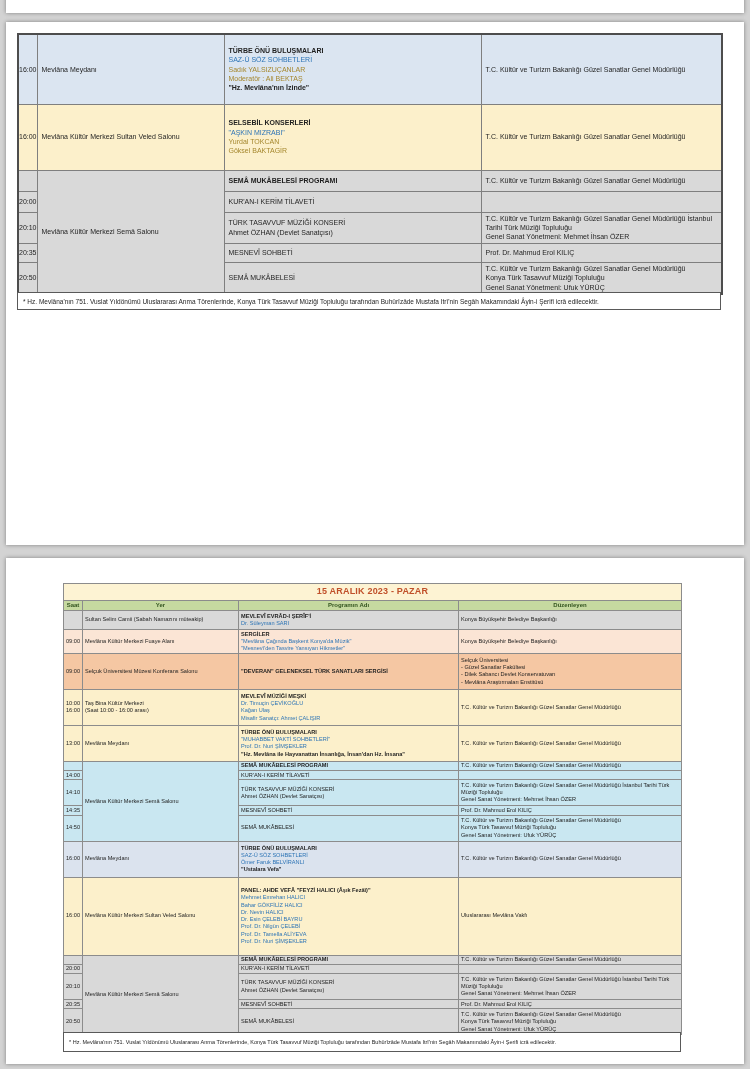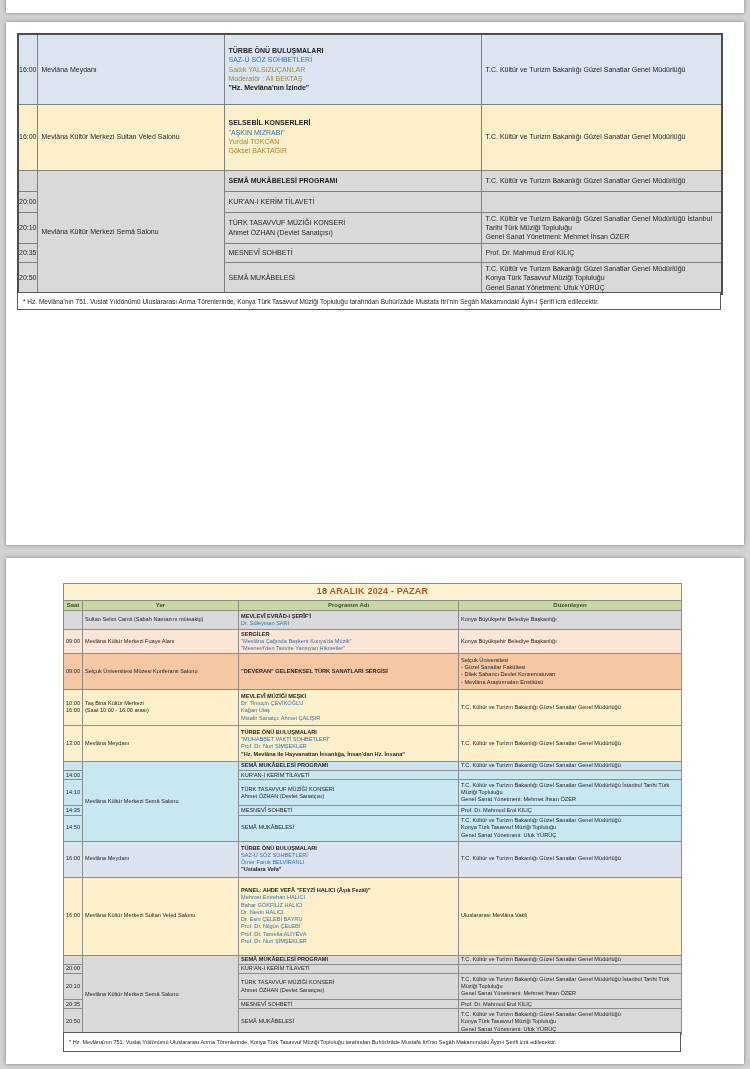--- a/index.html
+++ b/index.html
@@ -148,21 +148,21 @@
 <div class="page" id="pageB">
   <table id="tableB">
     <colgroup>
         <col style="width:19px">
         <col style="width:156px">
         <col style="width:220px">
         <col style="width:223px">
       </colgroup>
     <tbody id="tableB-body">
       <tr style="height:17px">
-        <td class="date-cell" colspan="4" id="dateCell" style="background: rgb(253, 243, 211); color: rgb(192, 80, 42);">18 ARALIK 2024 - PAZAR</td>
+        <td class="date-cell" colspan="4" id="dateCell" style="background: rgb(253, 243, 211); color: rgb(192, 80, 42);">15 ARALIK 2023 - PAZAR</td>
       </tr>
       <tr style="height:10px">
         <td class="colhdr" style="background: rgb(198, 217, 160); color: rgb(51, 84, 31);">Saat</td>
         <td class="colhdr" style="background: rgb(198, 217, 160); color: rgb(51, 84, 31);">Yer</td>
         <td class="colhdr" style="background: rgb(198, 217, 160); color: rgb(51, 84, 31);">Programın Adı</td>
         <td class="colhdr" style="background: rgb(198, 217, 160); color: rgb(51, 84, 31);">Düzenleyen</td>
       </tr>
     <tr style="height: 19px;">
           <td class="c-time" style="background: rgb(217, 217, 217);"></td>
           <td class="c-venue" style="background: rgb(217, 217, 217);">Sultan Selim Camii (Sabah Namazını müteakip)</td>

